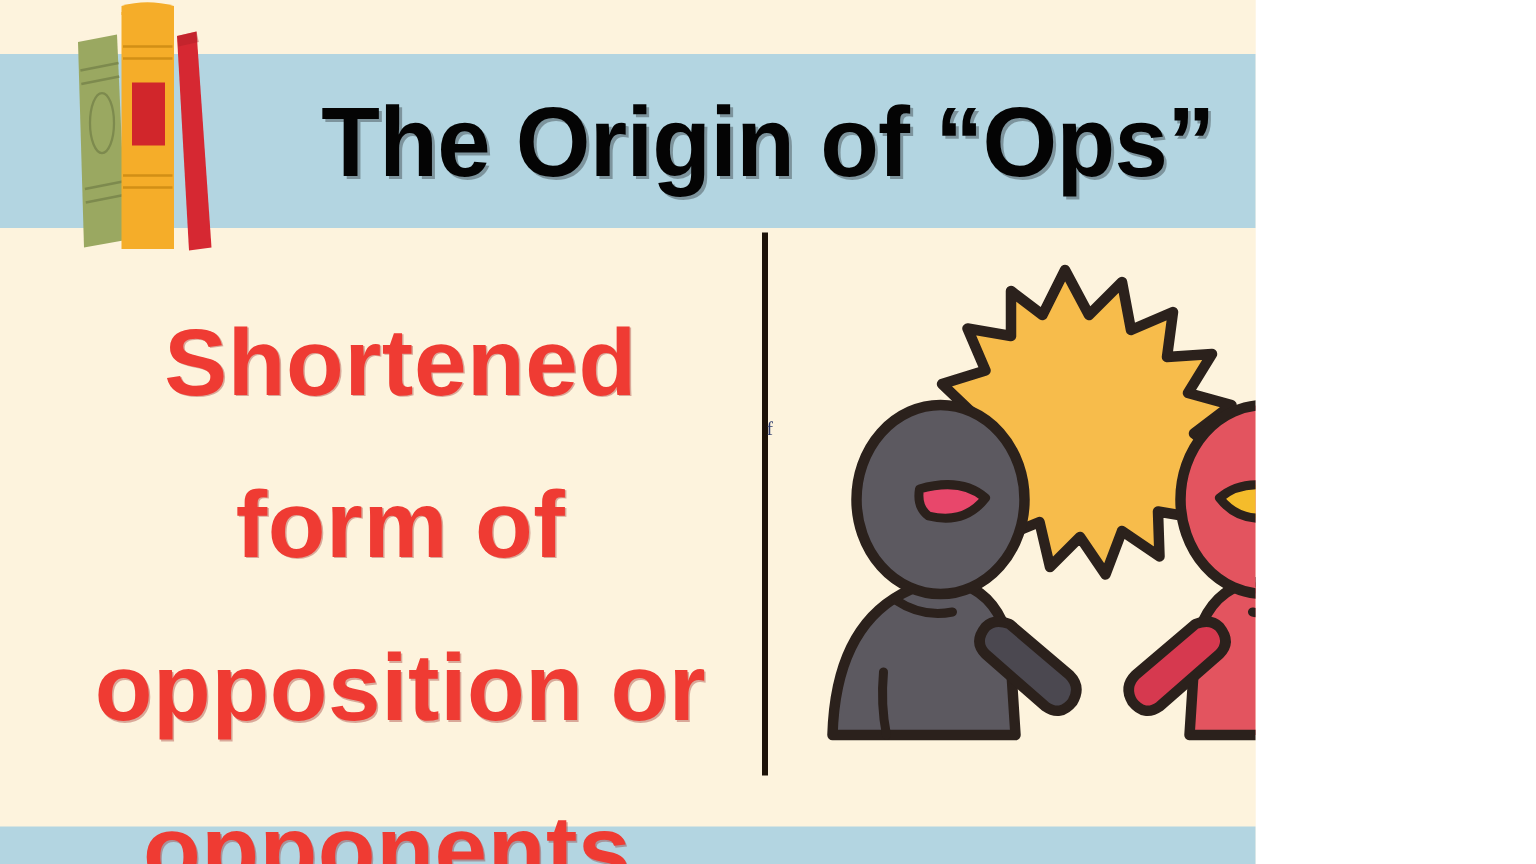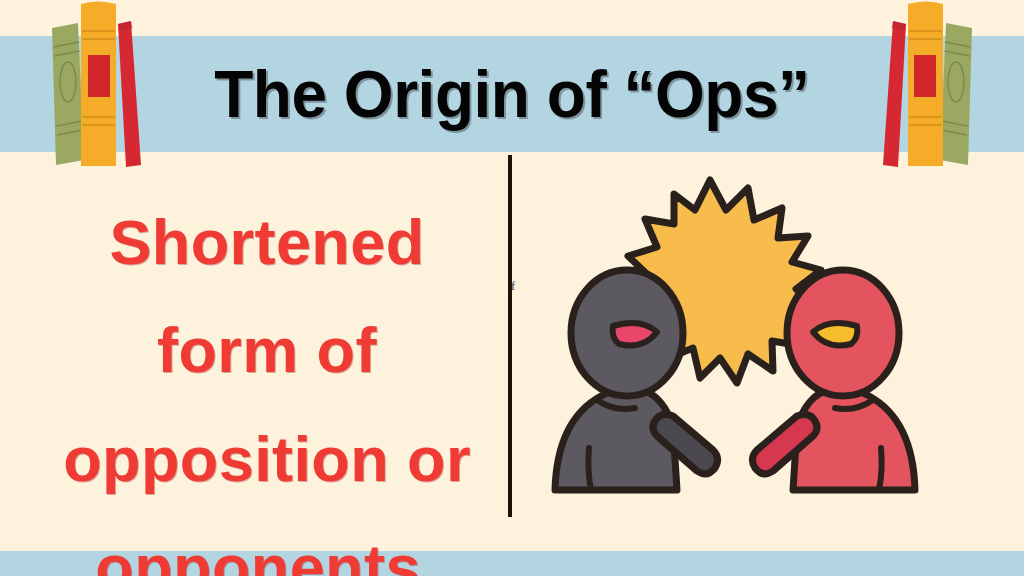--- a/index.html
+++ b/index.html
@@ -7,21 +7,21 @@
     margin: 0;
     padding: 0;
     background: #ffffff;
   }
   body {
     font-family: "Liberation Sans", sans-serif;
   }
 
   #slide {
     position: relative;
-    width: 1024px;
+    width: 837px;
     height: 576px;
     overflow: hidden;
     background: #fdf3dd;
   }
 
   
   .band-cream-top {
     position: absolute;
     left: 0; top: 0;
     width: 1024px; height: 36px;

